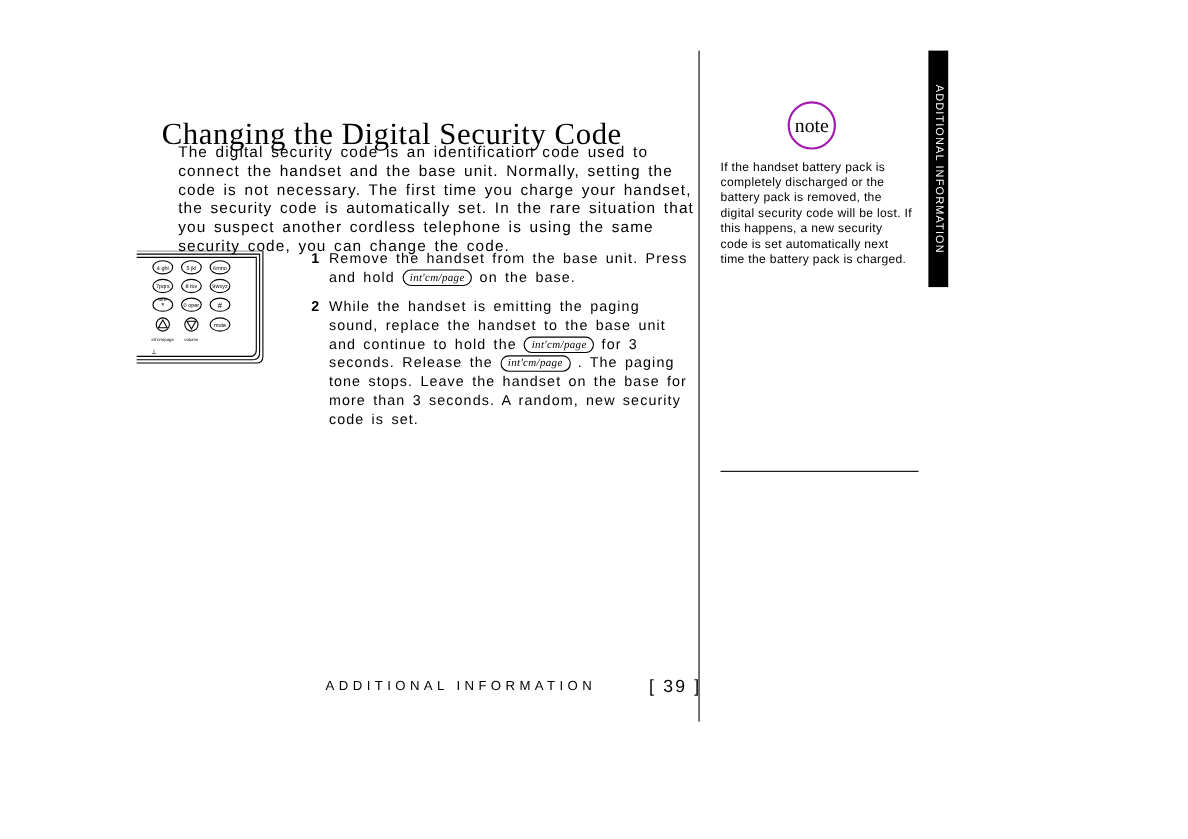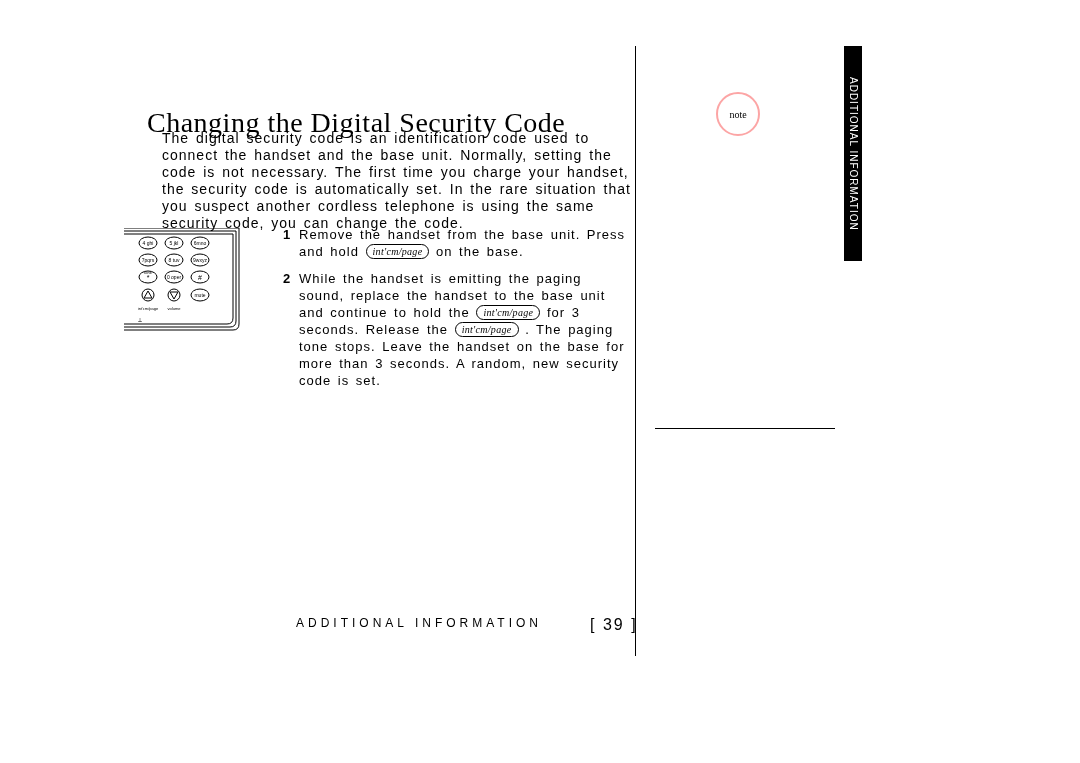--- a/index.html
+++ b/index.html
@@ -90,23 +90,23 @@
     height: 610px;
     border-left: 1px solid #000;
   }
 
   .note-circle {
     position: absolute;
     left: 716px;
     top: 92px;
     width: 40px;
     height: 40px;
-    border: 2px solid #fca5a5;
+    border: 2px solid #a21caf;
     border-radius: 50%;
-    font-size: 10px;
+    font-size: 18px;
     display: flex;
     align-items: center;
     justify-content: center;
     font-family: Georgia, serif;
   }
   .note-text {
     position: absolute;
     left: 655px;
     top: 145px;
     width: 175px;
@@ -222,20 +222,21 @@
       </div>
       <div class="step">
         <div class="step-num">2</div>
         <div class="step-body">While the handset is emitting the paging sound, replace the handset to the base unit and continue to hold the <span class="pill">int'cm/page</span> for 3 seconds. Release the <span class="pill">int'cm/page</span> . The paging tone stops. Leave the handset on the base for more than 3 seconds. A random, new security code is set.</div>
       </div>
     </div>
 
   <div class="vdiv"></div>
 
   <div class="note-circle">note</div>
+  <div class="note-text">If the handset battery pack is completely discharged or the battery pack is removed, the digital security code will be lost. If this happens, a new security code is set automatically next time the battery pack is charged.</div>
   <div class="note-rule"></div>
 
   <div class="side-tab">ADDITIONAL INFORMATION</div>
 
   <div class="footer">ADDITIONAL INFORMATION</div>
   <div class="footer-page">[ 39 ]</div>
 
 </div>
 
 </body></html>

